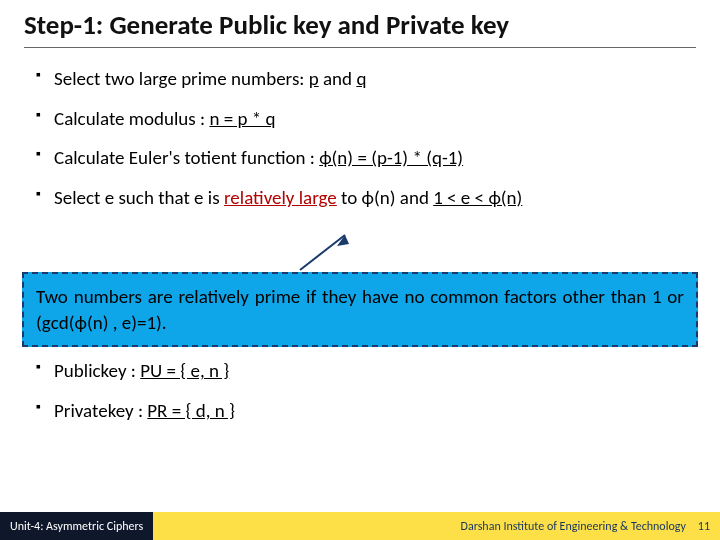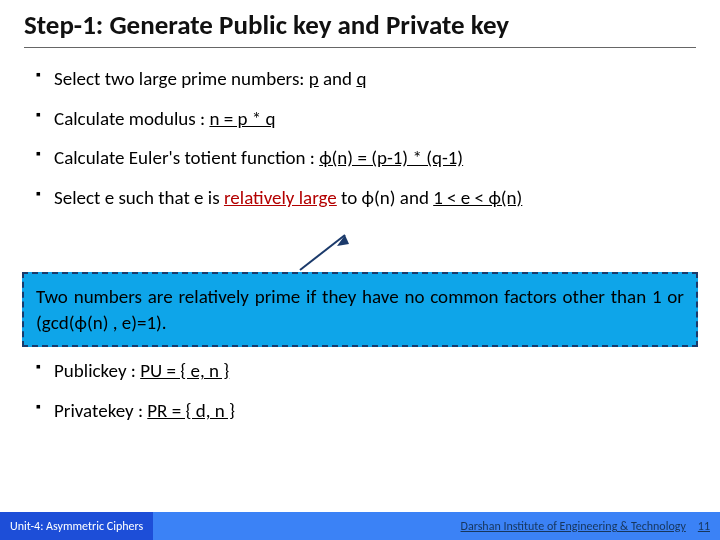--- a/index.html
+++ b/index.html
@@ -11,22 +11,22 @@
   .bullets { padding: 8px 36px 0 36px; }
   .bullets li { list-style: none; position: relative; font-size: 19px; line-height: 1.35; margin: 10px 0 14px 18px; }
   .bullets li::before { content: "\25AA"; position: absolute; left: -18px; top: 0; color: #000; font-size: 14px; }
   .u { text-decoration: underline; }
   .red { color: #b30000; }
   .callout { position: absolute; left: 22px; right: 22px; top: 272px; border: 2px dashed #1b3a6b; background: #0ea5e9; padding: 10px 12px; font-size: 19px; line-height: 1.35; text-align: justify; }
   .bullets2 { padding: 6px 36px 0 36px; position: absolute; top: 342px; left: 0; right: 0; }
   .bullets2 li { list-style: none; position: relative; font-size: 19px; line-height: 1.35; margin: 10px 0 14px 18px; }
   .bullets2 li::before { content: "\25AA"; position: absolute; left: -18px; top: 0; color: #000; font-size: 14px; }
   .footer { position: absolute; left: 0; right: 0; bottom: 0; height: 28px; display: flex; align-items: center; font-size: 12px; }
-  .footer-left { background: #1d4ed8; color: #fff; padding: 6px 10px; height: 100%; display: flex; align-items: center; }
-  .footer-right { flex: 1; background: #3b82f6; color: #17365d; text-align: right; padding: 6px 10px; height: 100%; display: flex; align-items: center; justify-content: flex-end; text-decoration: underline; }
+  .footer-left { background: #0f172a; color: #fff; padding: 6px 10px; height: 100%; display: flex; align-items: center; }
+  .footer-right { flex: 1; background: #fde047; color: #17365d; text-align: right; padding: 6px 10px; height: 100%; display: flex; align-items: center; justify-content: flex-end; }
   .pnum { display: inline-block; margin-left: 12px; color: #17365d; }
   .arrow { position: absolute; pointer-events: none; }
 </style>
 </head>
 <body>
 <div class="slide">
 
   <div class="title-wrap">
     <h1 class="title">Step-1: Generate Public key and Private key</h1>
   </div>

